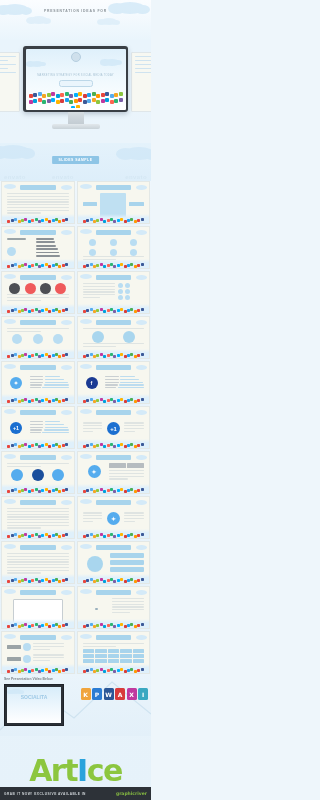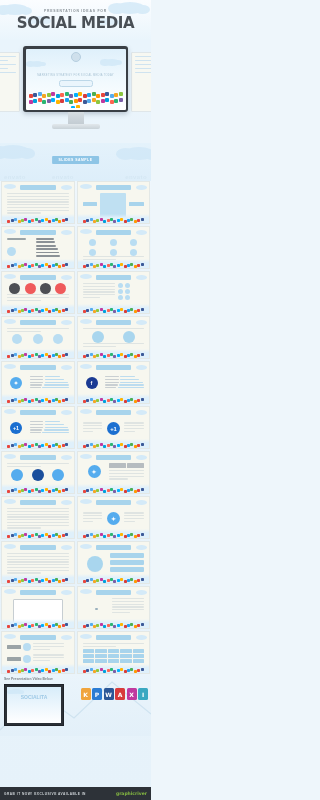--- a/index.html
+++ b/index.html
@@ -82,21 +82,20 @@
 <body>
 
 <div id="page">
 
   <div class="hdr">
     <div class="cloud" style="left:2px;top:4px;width:26px;height:11px;"></div>
     <div class="cloud" style="left:30px;top:16px;width:18px;height:8px;opacity:.5;"></div>
     <div class="cloud" style="right:6px;top:2px;width:30px;height:12px;"></div>
     <div class="cloud" style="right:34px;top:18px;width:16px;height:7px;opacity:.5;"></div>
     <div class="hdr-sub">PRESENTATION IDEAS FOR</div>
-    <div class="hdr-title">SOCIAL MEDIA</div>
   </div>
 
   <div class="hero">
     <div class="side-slide l">
       <div class="side-line"></div>
         <div class="side-line w"></div>
         <div class="side-line"></div>
       <div class="side-line w"></div>
         <div class="side-line"></div>
     </div>
@@ -1111,19 +1110,22 @@
     <div class="apps" id="apps">
         <div class="app" style="background: rgb(240, 164, 60);">K</div>
         <div class="app" style="background: rgb(43, 124, 211);">P</div>
         <div class="app" style="background: rgb(43, 87, 151);">W</div>
         <div class="app" style="background: rgb(216, 59, 59);">A</div>
         <div class="app" style="background: rgb(192, 57, 159);">X</div>
         <div class="app" style="background: rgb(58, 168, 193);">I</div>
       </div>
   </div>
 
+  <div class="artice">
+    <span class="a1">Art</span><span class="a2">I</span><span class="a3">ce</span>
+  </div>
 
   <div class="ftr">
     <div class="ftr-txt">GRAB IT NOW! EXCLUSIVE AVAILABLE IN</div>
     <div class="ftr-logo">graphicriver</div>
   </div>
 
 </div>
 
 </body></html>

